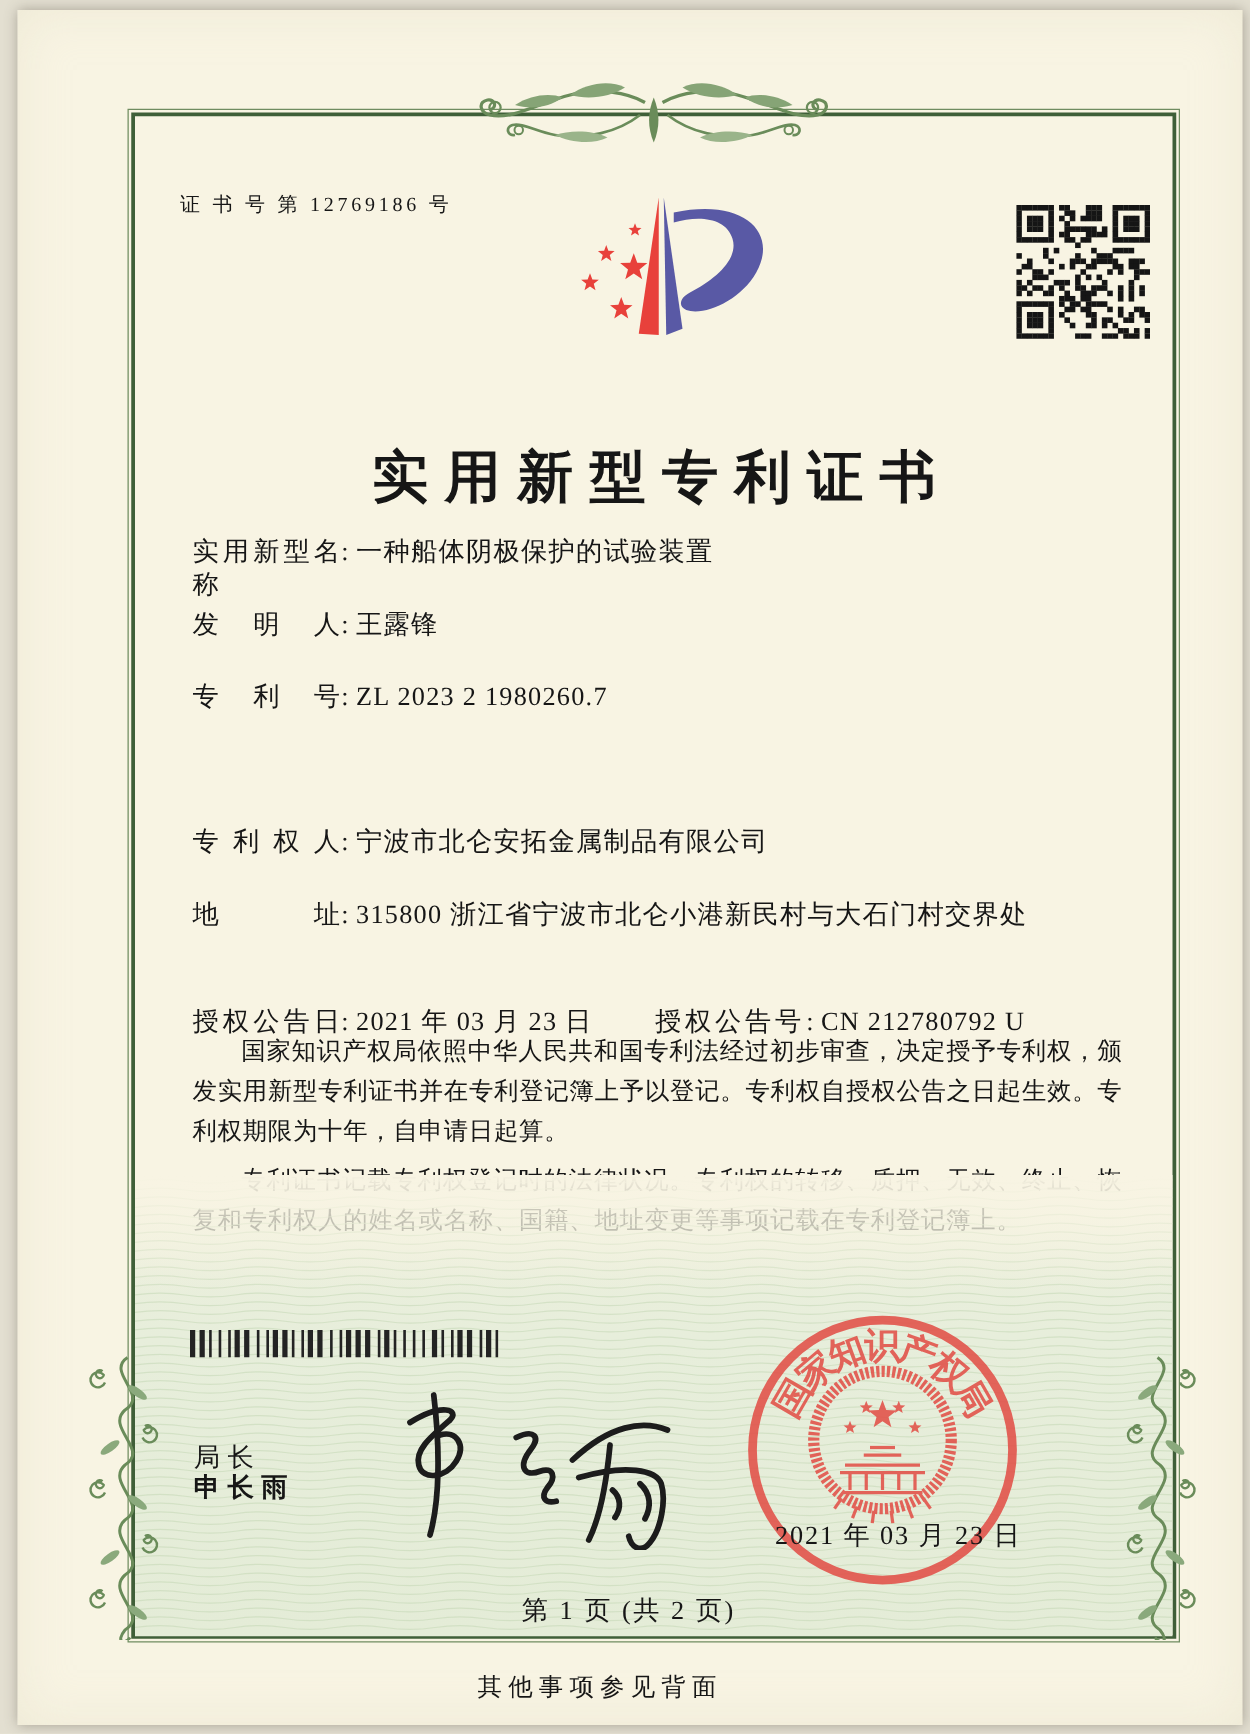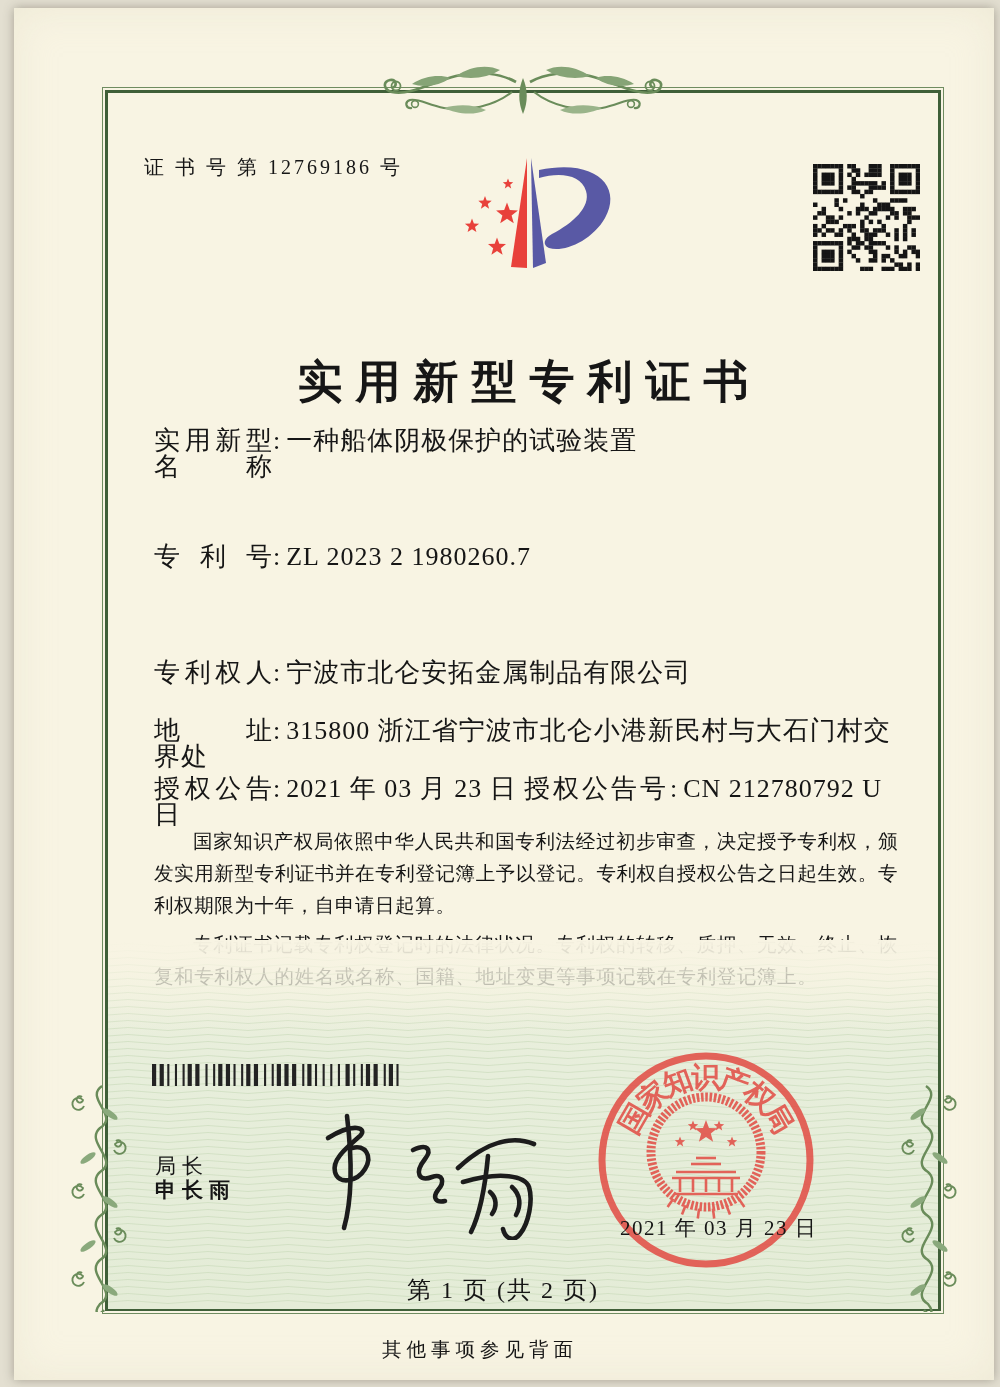--- a/index.html
+++ b/index.html
@@ -15,33 +15,33 @@
   .frame {
     position:absolute; left:88px; top:79px; width:842px; height:1227px;
     border:1.6px solid #6f8c60;
   }
   .frame-inner {
     position:absolute; left:2px; top:2px; right:2px; bottom:2px;
     border:3.4px solid #3f5f38;
   }
 
   .cert-no {
-    position:absolute; left:130px; top:146px; font-size:20px; letter-spacing:3px;
+    position:absolute; left:130px; top:146px; font-size:16px; letter-spacing:3px;
   }
 
   .logo { position:absolute; left:433px; top:138px; width:207px; height:152px; }
   .qr   { position:absolute; left:799px; top:156px; width:107px; height:107px; }
 
   .title {
     position:absolute; left:88px; top:296px; width:842px;
     text-align:center; font-size:45px; font-weight:700;
     letter-spacing:13px; text-indent:13px;margin-top:48px;
   }
 
-  .field-row { position:absolute; left:140px; width:760px; font-size:26px; line-height:26px; }
+  .field-row { position:absolute; left:140px; width:760px; font-size:21px; line-height:26px; }
   .flabel {
     display:inline-block; width:118px;
     text-align:justify; text-align-last:justify; vertical-align:top;
   }
   .fcolon { display:inline-block; margin:0 6px 0 1px; }
   .fvalue { letter-spacing:1px; }
   .row2col .pair2 { position:absolute; left:370px; top:0; }
 
   .paras {
     position:absolute; left:140px; top:818px; width:744px;
@@ -64,21 +64,21 @@
   .director-title { position:absolute; left:141px; top:1144px; font-size:21px;
     font-family:"Liberation Sans","DejaVu Sans",sans-serif; font-weight:400; letter-spacing:6px; }
   .director-name  { position:absolute; left:141px; top:1168px; font-size:21px;
     font-family:"Liberation Sans","DejaVu Sans",sans-serif; font-weight:600; letter-spacing:6px; }
 
   .signature { position:absolute; left:288px; top:1092px; width:235px; height:140px; }
 
   .seal { position:absolute; left:578px; top:1038px; width:228px; height:228px; opacity:.88; }
   .seal-date { position:absolute; left:606px; top:1206px; font-size:21px; letter-spacing:1.5px; z-index:5; }
 
-  .page-info { position:absolute; left:0; top:1266px; width:938px; text-align:center; font-size:24px; letter-spacing:2px;padding-left:40px; }
+  .page-info { position:absolute; left:0; top:1266px; width:938px; text-align:center; font-size:21px; letter-spacing:2px;padding-left:40px; }
   .footer-note { position:absolute; left:14px; top:1328px; width:904px; text-align:center; font-size:19.5px; letter-spacing:5px; }
 
   .ornament-top { position:absolute; left:368px; top:54px; width:282px; height:60px; }
   .vine { position:absolute; width:58px; height:228px; }
   .vine.left { left:56px; top:1076px; }
   .vine.right { left:886px; top:1076px; transform:scaleX(-1); }
 </style>
 </head>
 <body>
 
@@ -400,30 +400,33 @@
       <rect x="89.88000000000001" y="102.72" width="4.48" height="4.48" fill="#151515"></rect>
       <rect x="94.16000000000001" y="102.72" width="4.48" height="4.48" fill="#151515"></rect>
       <rect x="102.72" y="102.72" width="4.48" height="4.48" fill="#151515"></rect>
     </svg>
 
   <div class="title">实用新型专利证书</div>
 
   <div class="field-row" style="top:420px">
     <span class="flabel">实用新型名称</span><span class="fcolon">:</span><span class="fvalue">一种船体阴极保护的试验装置</span>
   </div>
+  <div class="field-row" style="top:478px">
+    <span class="flabel">发明人</span><span class="fcolon">:</span><span class="fvalue">王露锋</span>
+  </div>
   <div class="field-row" style="top:536px">
     <span class="flabel">专利号</span><span class="fcolon">:</span><span class="fvalue">ZL 2023 2 1980260.7</span>
   </div>
   <div class="field-row" style="top:652px">
     <span class="flabel">专利权人</span><span class="fcolon">:</span><span class="fvalue">宁波市北仑安拓金属制品有限公司</span>
   </div>
   <div class="field-row" style="top:710px">
     <span class="flabel">地址</span><span class="fcolon">:</span><span class="fvalue">315800 浙江省宁波市北仑小港新民村与大石门村交界处</span>
   </div>
-  <div class="field-row row2col" style="top:768px">
+  <div class="field-row row2col" style="top:796px">
     <span>
       <span class="flabel">授权公告日</span><span class="fcolon">:</span><span class="fvalue">2021 年 03 月 23 日</span>
     </span>
     <span class="pair2">
       <span style="letter-spacing:3px">授权公告号</span><span class="fcolon">:</span><span class="fvalue">CN 212780792 U</span>
     </span>
   </div>
 
   <div class="paras">
     <p>国家知识产权局依照中华人民共和国专利法经过初步审查，决定授予专利权，颁发实用新型专利证书并在专利登记簿上予以登记。专利权自授权公告之日起生效。专利权期限为十年，自申请日起算。</p>

